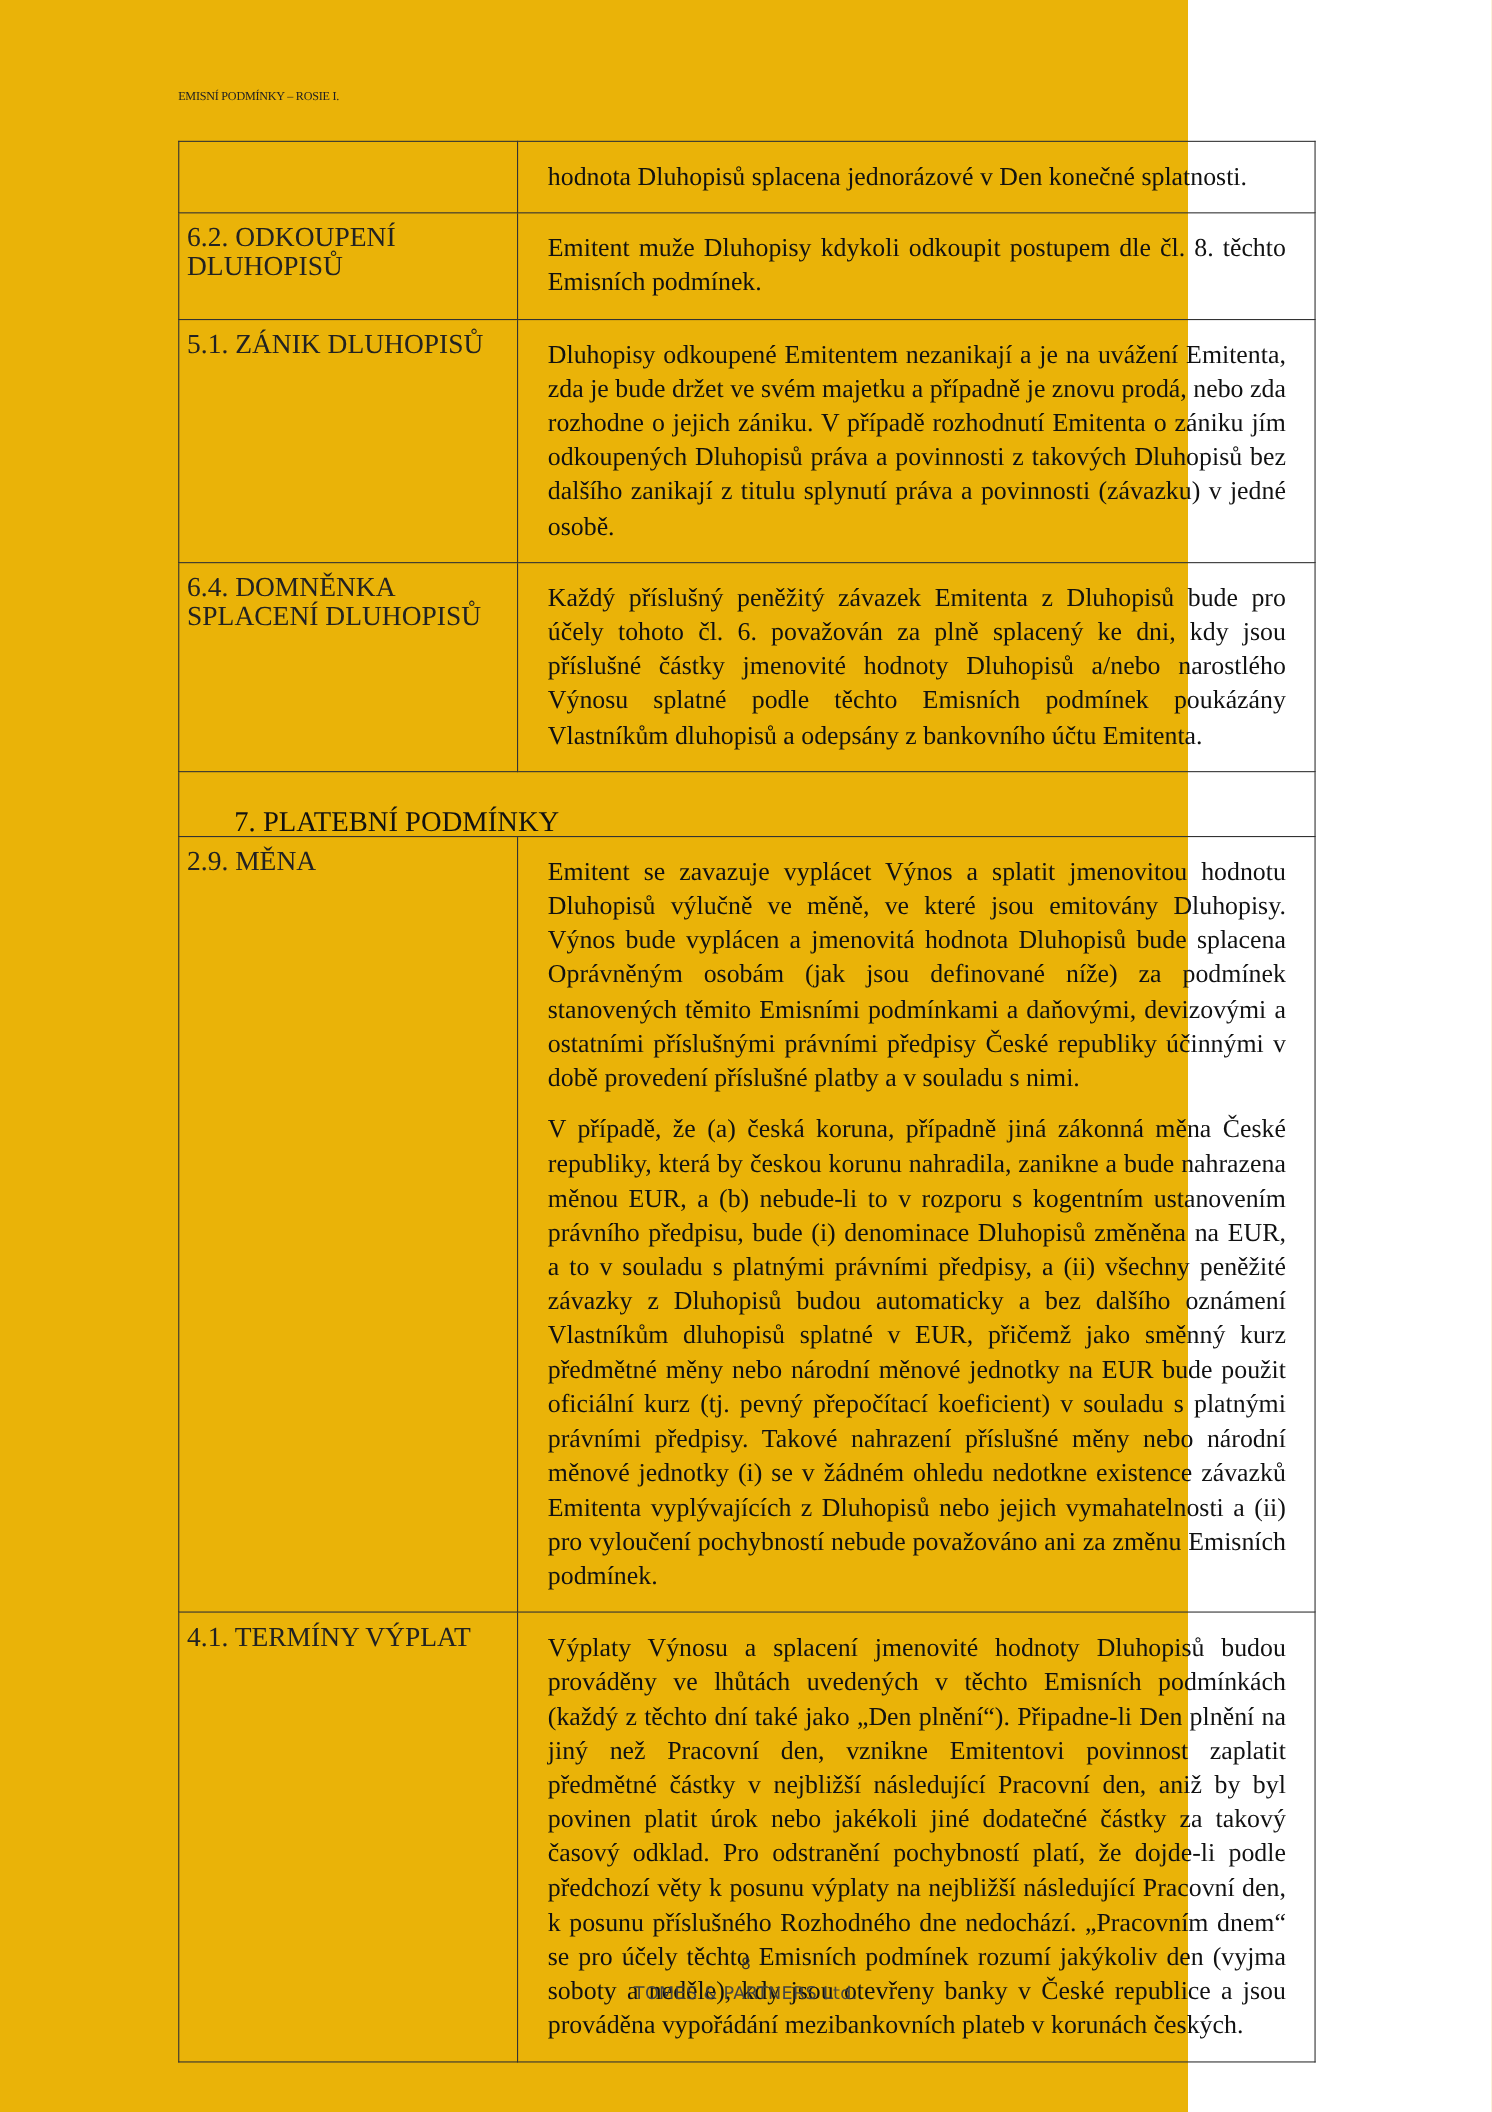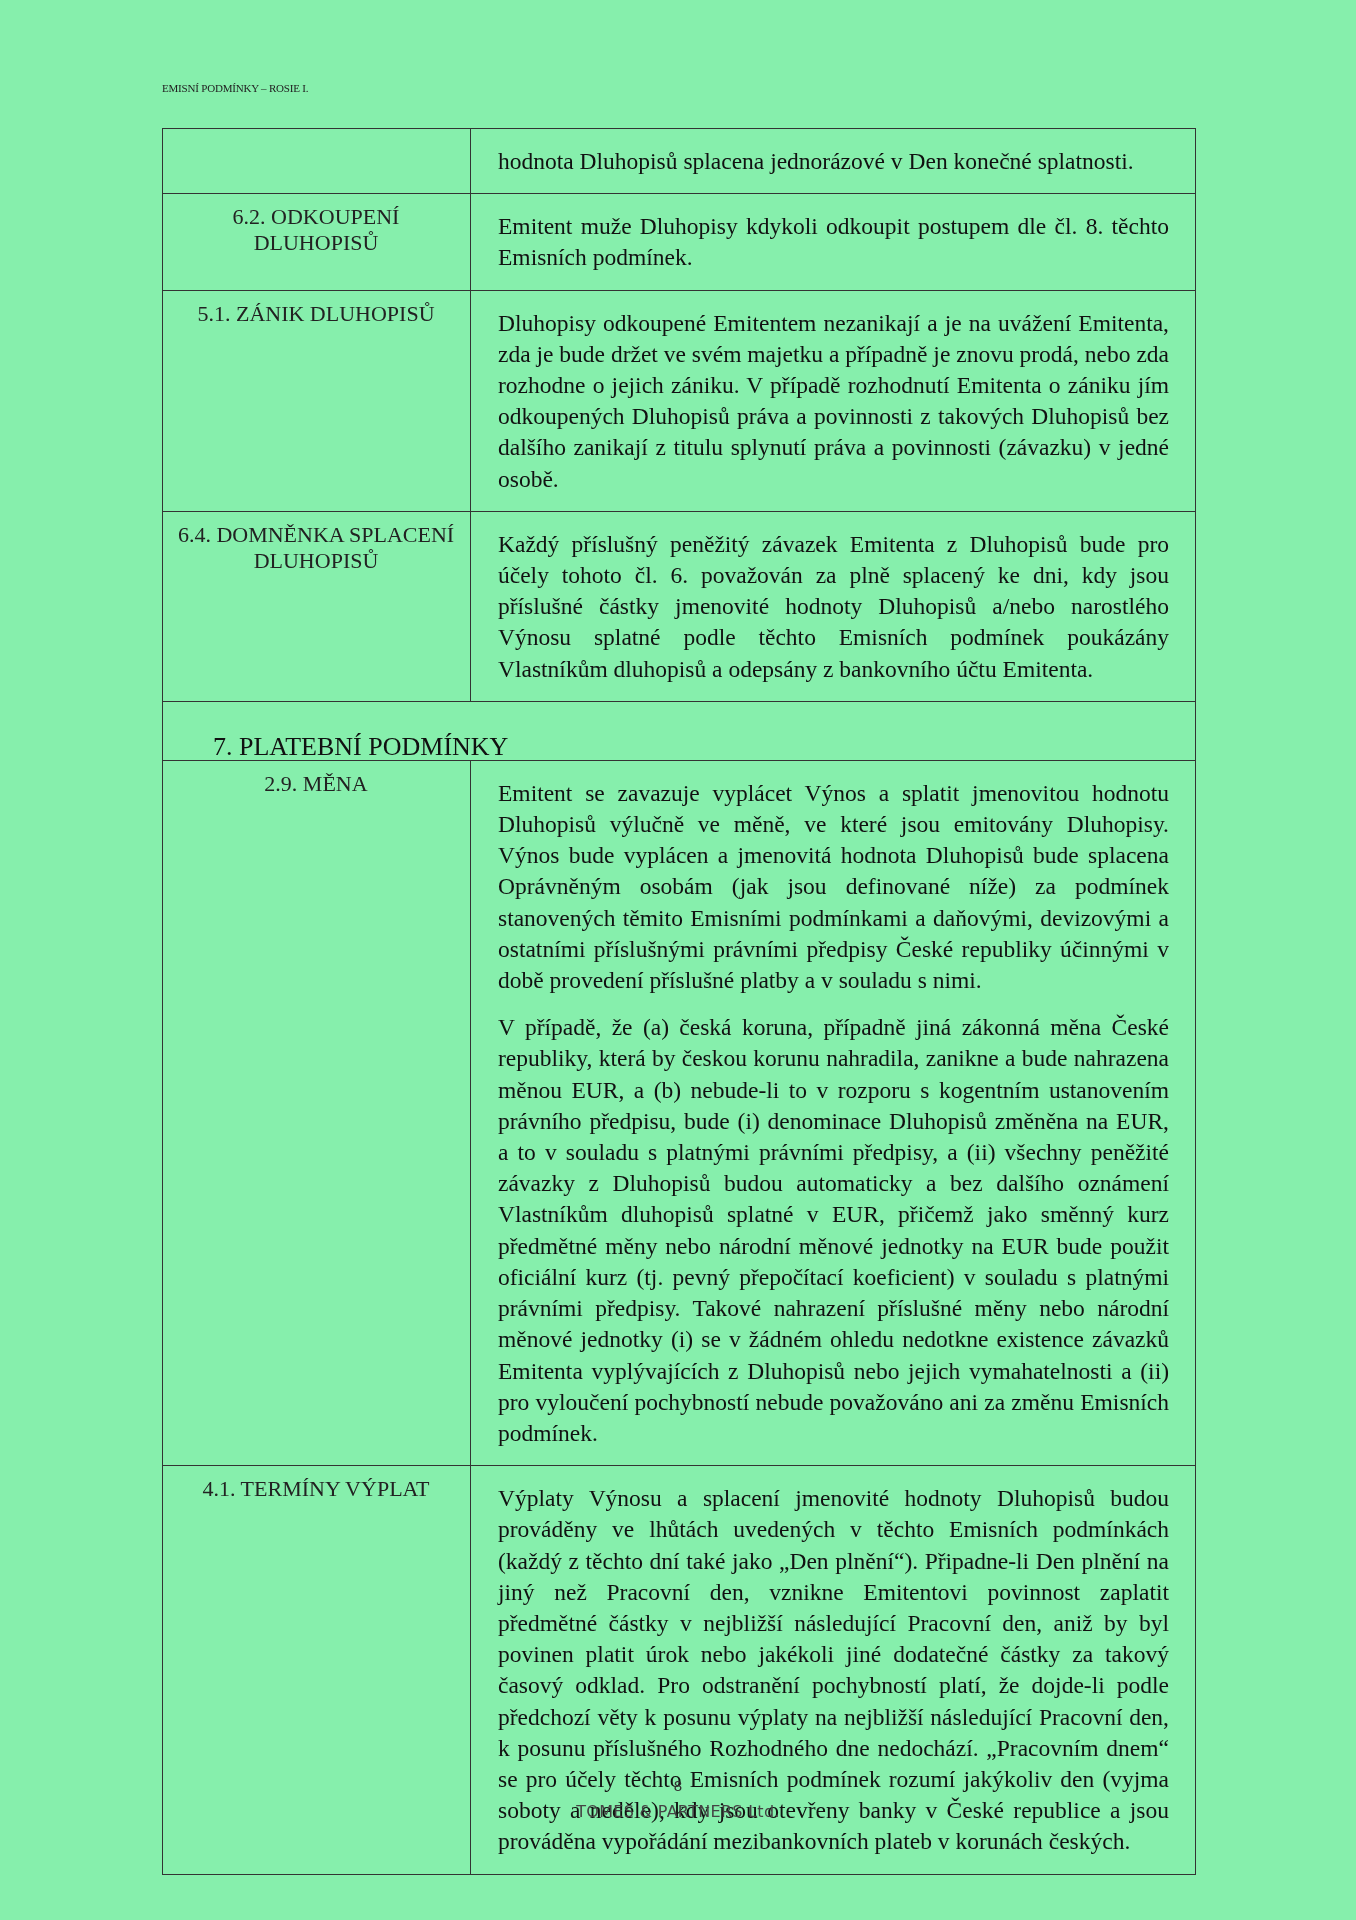--- a/index.html
+++ b/index.html
@@ -1,28 +1,28 @@
 <!DOCTYPE html>
 <html><head>
 <meta charset="utf-8">
 <style>
   html, body { margin: 0; padding: 0; background: #ffffff; }
   body { width: 1356px; height: 1920px; position: relative; overflow: hidden; color: #111; }
-  .page { position: absolute; left: 0; top: 0; width: 1356px; height: 1920px; background: #86efac; }
+  .page { position: absolute; left: 0; top: 0; width: 1080px; height: 1920px; background: #eab308; }
   .running-header {
     position: absolute; left: 162px; top: 82px;
     font-family: "Liberation Serif", serif; font-size: 11px; letter-spacing: -0.2px; color: #222;
   }
   table.terms {
     position: absolute; left: 162px; top: 128px; width: 1034px;
     border-collapse: collapse; table-layout: fixed;
     font-family: "Liberation Serif", serif;
   }
   table.terms td { border: 1.5px solid #333; vertical-align: top; padding: 0; }
-  td.label-cell { width: 292px; padding: 10px 8px 0 7px !important; font-size: 22px; line-height: 26px; color: #222; text-align: center; }
+  td.label-cell { width: 292px; padding: 10px 8px 0 7px !important; font-size: 25px; line-height: 26px; color: #222; }
   td.text-cell {
     padding: 1px 10px 0 11px !important; font-size: 23.5px; line-height: 31.2px;
     text-align: justify; color: #111; hyphens: none;
   }
   td.text-cell p { margin: 16px; }
   td.section-cell { height: 58px; padding: 0 !important; position: relative; }
   .section-heading {
     position: absolute; left: 50px; bottom: -2px;
     font-size: 26px; line-height: 30px; color: #111; font-weight: normal; margin: 0; font-family: Liberation Serif, serif;
   }

